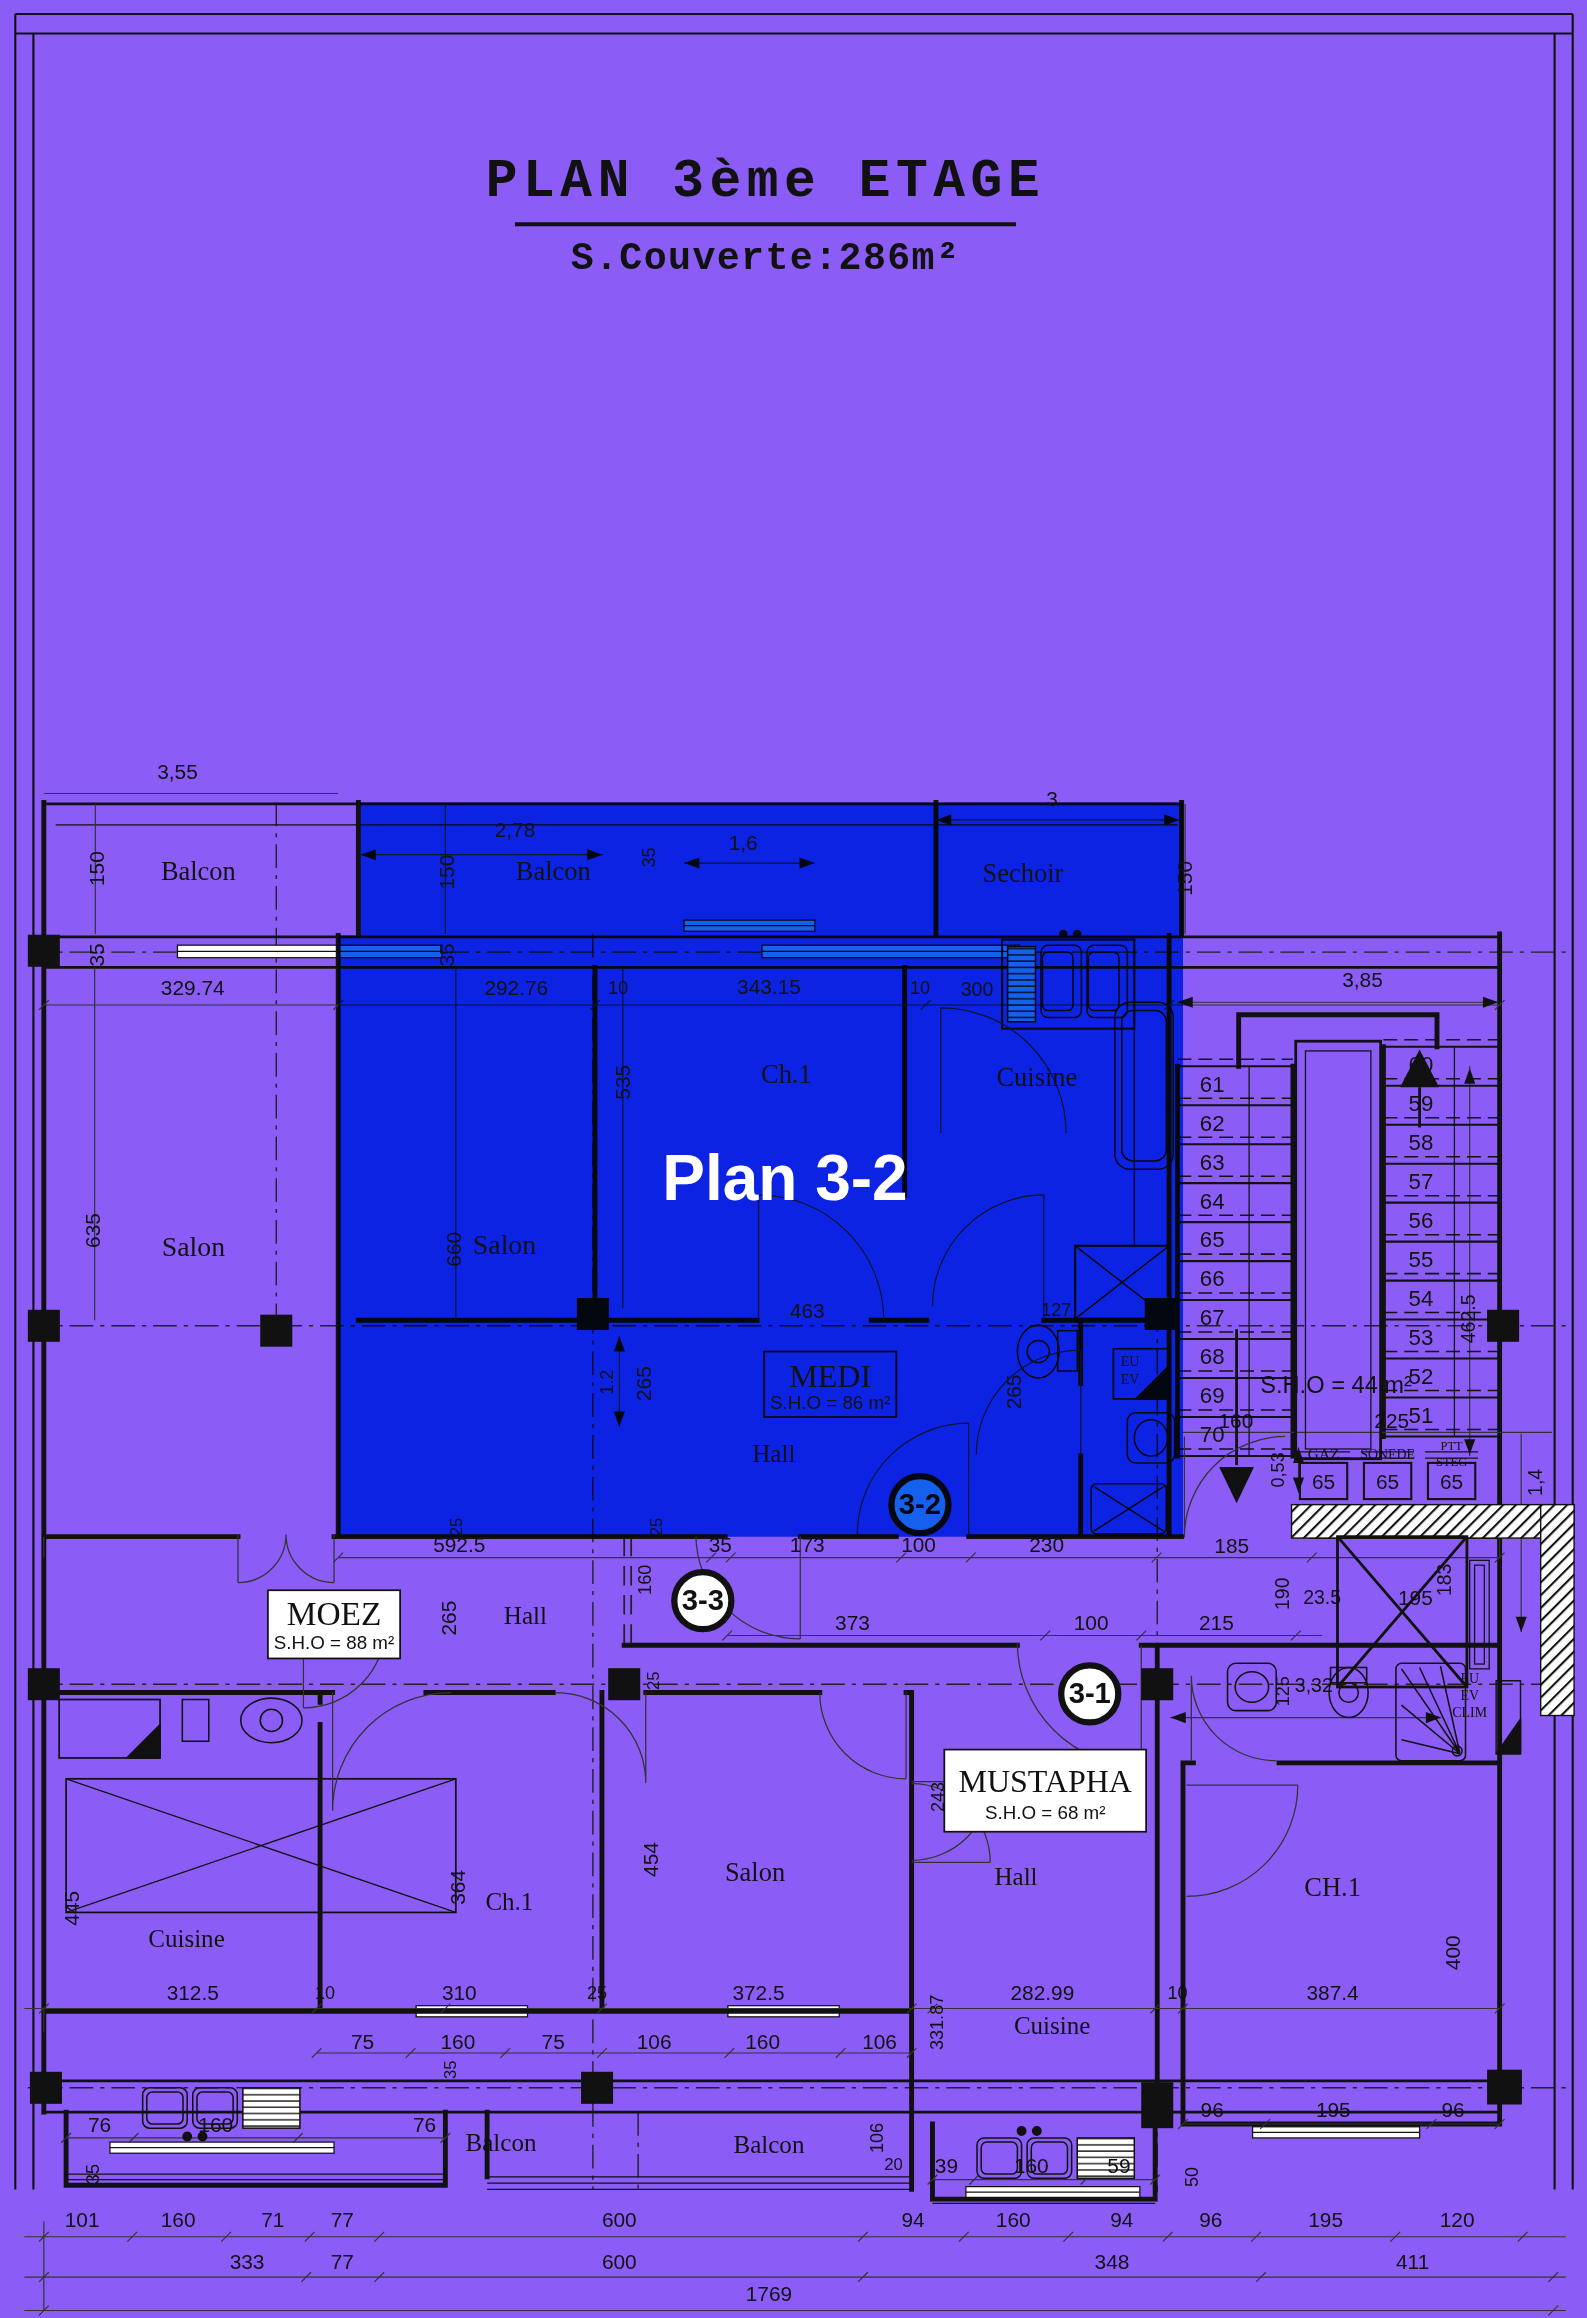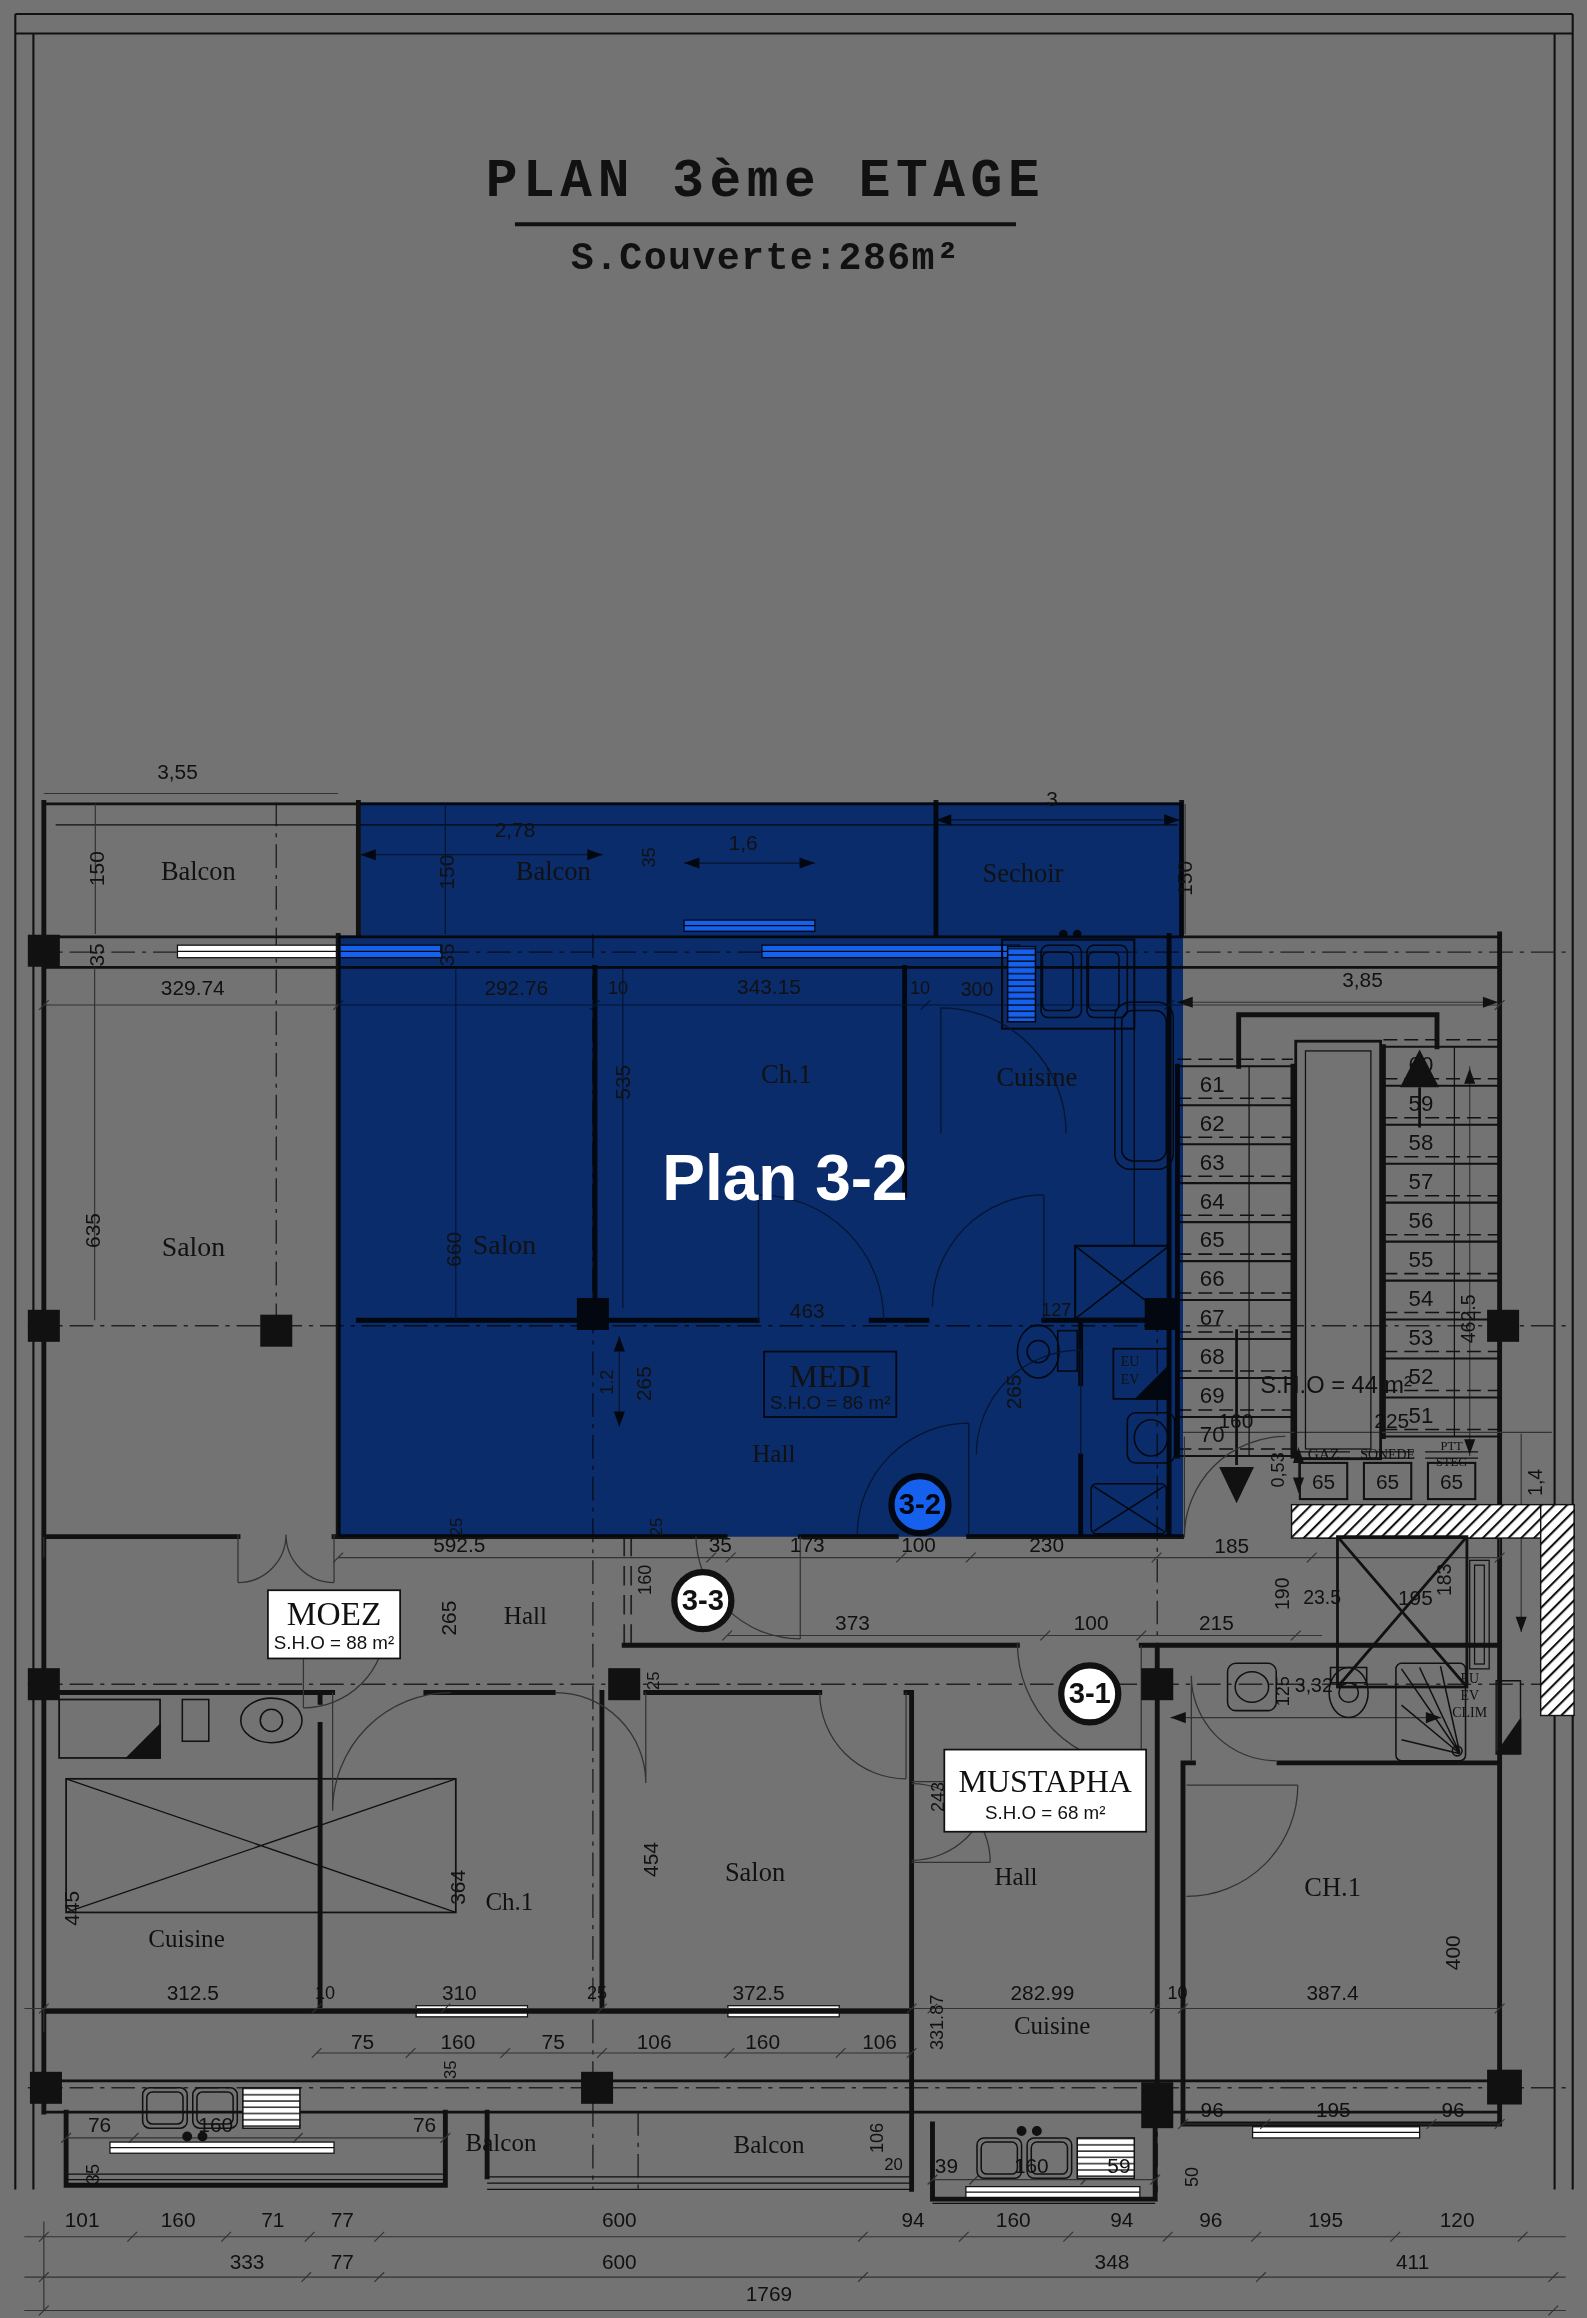--- a/index.html
+++ b/index.html
@@ -1,16 +1,16 @@
 <!DOCTYPE html>
 <html style="font-size:11px"><head>
 <meta charset="utf-8">
 <style>
   html,body{margin:0;padding:0;background:#fff;}
-  .sheet{position:relative;width:1588px;height:2319px;background:#737373;overflow:hidden;}
+  .sheet{position:relative;width:1588px;height:2319px;background:#8b5cf6;overflow:hidden;}
   svg{position:absolute;left:0;top:0;}
   svg text{dominant-baseline:middle;}
   .title-main{font-family:"Liberation Mono","DejaVu Sans Mono",monospace;font-weight:bold;font-size:76px;letter-spacing:8px;text-anchor:middle;fill:#111;}
   .title-sub{font-family:"Liberation Mono","DejaVu Sans Mono",monospace;font-weight:bold;font-size:55px;letter-spacing:2px;text-anchor:middle;fill:#111;}
   .mk{font-family:"Liberation Sans",sans-serif;font-weight:bold;font-size:42px;text-anchor:middle;fill:#111;}
   .ovl{mix-blend-mode:multiply;}
 </style>
 </head>
 <body>
 

